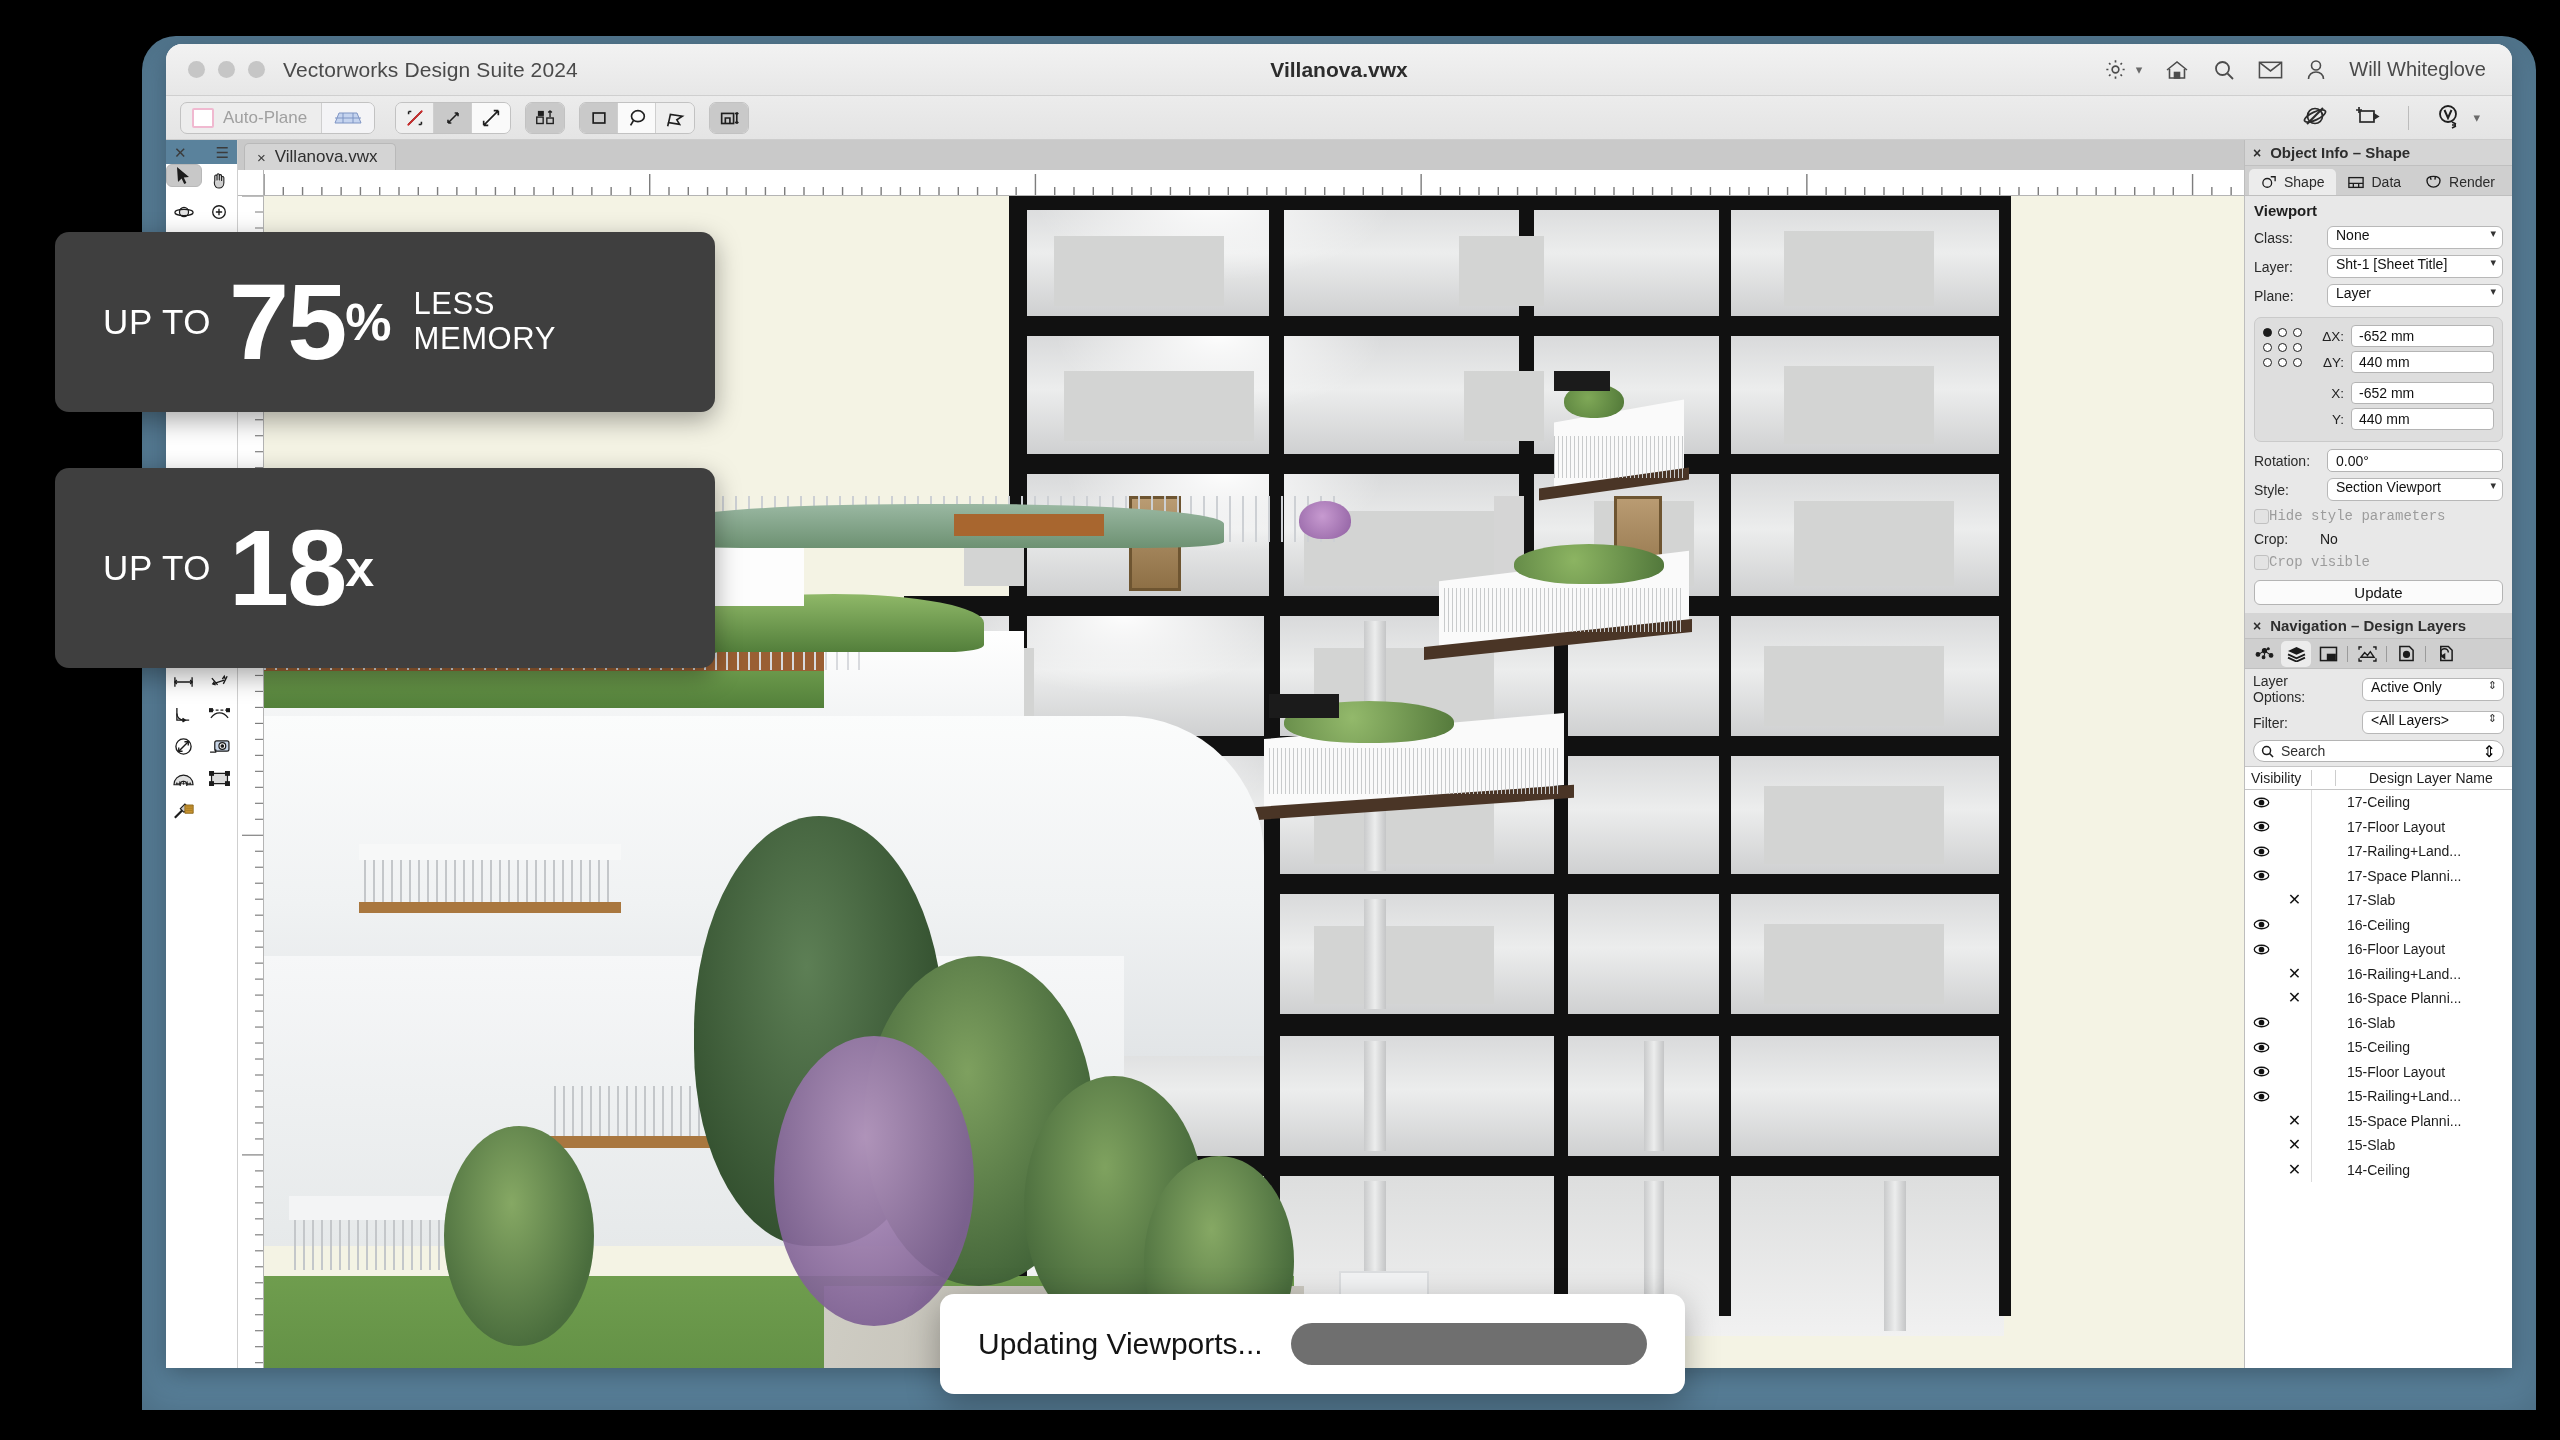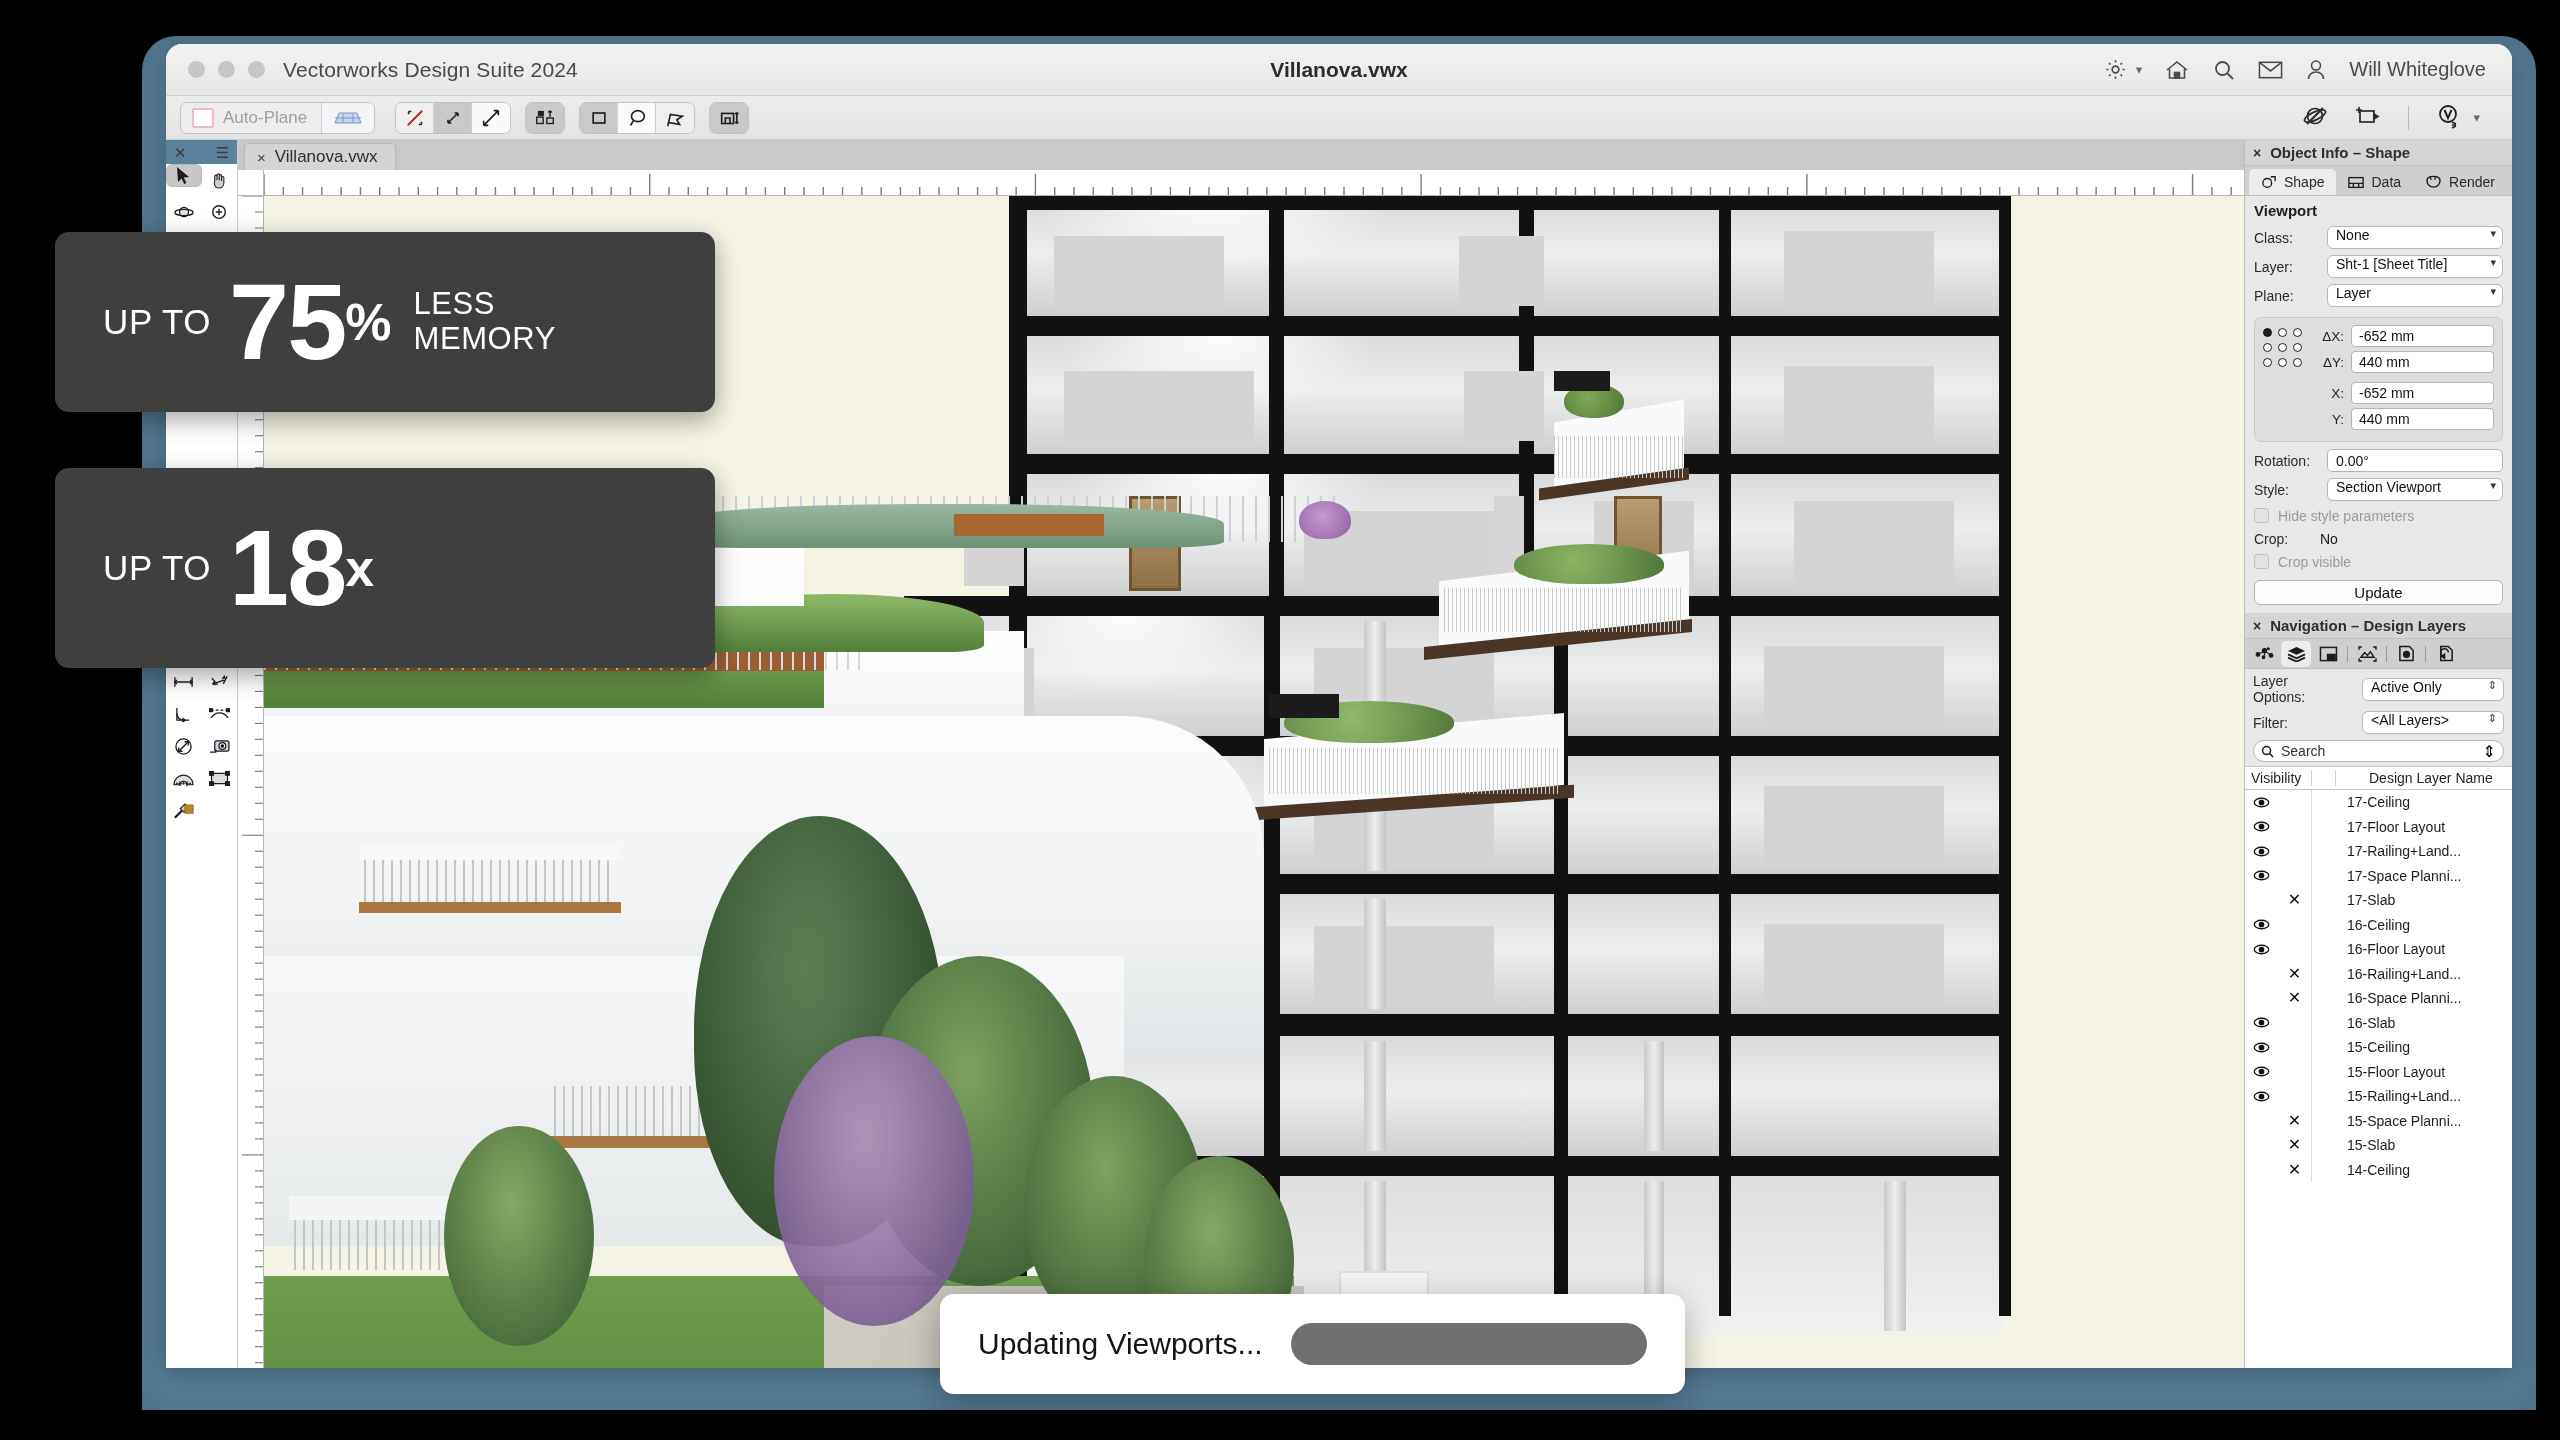--- a/index.html
+++ b/index.html
@@ -138,21 +138,21 @@
           gap:4px; margin-top:3px; }
   .nd { width:9px;height:9px;border-radius:50%;border:1.6px solid #1c1c1c;background:#fff; }
   .nd.f { background:#1c1c1c; }
   .coordfields { flex:1; }
   .crow { display:flex; align-items:center; gap:7px; margin-bottom:4px; }
   .clab { font-size:13.5px; color:#222; width:30px; text-align:right; }
   .cin { flex:1; height:22px; background:#fff; border:1px solid #b4b4b4; border-radius:4px;
          font-size:14px; color:#111; display:flex; align-items:center; padding-left:7px; }
   .txtin { flex:1; height:23px; background:#fff; border:1px solid #b4b4b4; border-radius:5px;
            font-size:14px; color:#111; display:flex; align-items:center; padding-left:8px; }
-  .chkrow { display:flex; gap:9px; padding:4px 9px; }
+  .chkrow { display:flex; align-items:center; padding:4px 9px;font-family:Liberation Mono, monospace; }
   .chk { width:15px;height:15px;border:1px solid #c0c0c0;background:#e3e3e3;border-radius:3px; }
   .chklab { font-size:14px; color:#9c9c9c; }
   .kvrow { display:flex; align-items:center; padding:3px 9px; }
   .kvk { font-size:14px; color:#2a2a2a; width:54px; }
   .kvv { font-size:14px; color:#1a1a1a; margin-left:12px; }
   .btn-wide { margin:6px 9px 8px; height:25px; background:#fbfbfb; border:1px solid #b4b4b4;
               border-radius:6px; display:flex; align-items:center; justify-content:center;
               font-size:15px; color:#111; }
   .nav-icons { height:30px; background:#cfcfcf; display:flex; align-items:center; padding-left:4px;
                gap:2px; border-bottom:1px solid #bfbfbf; }

